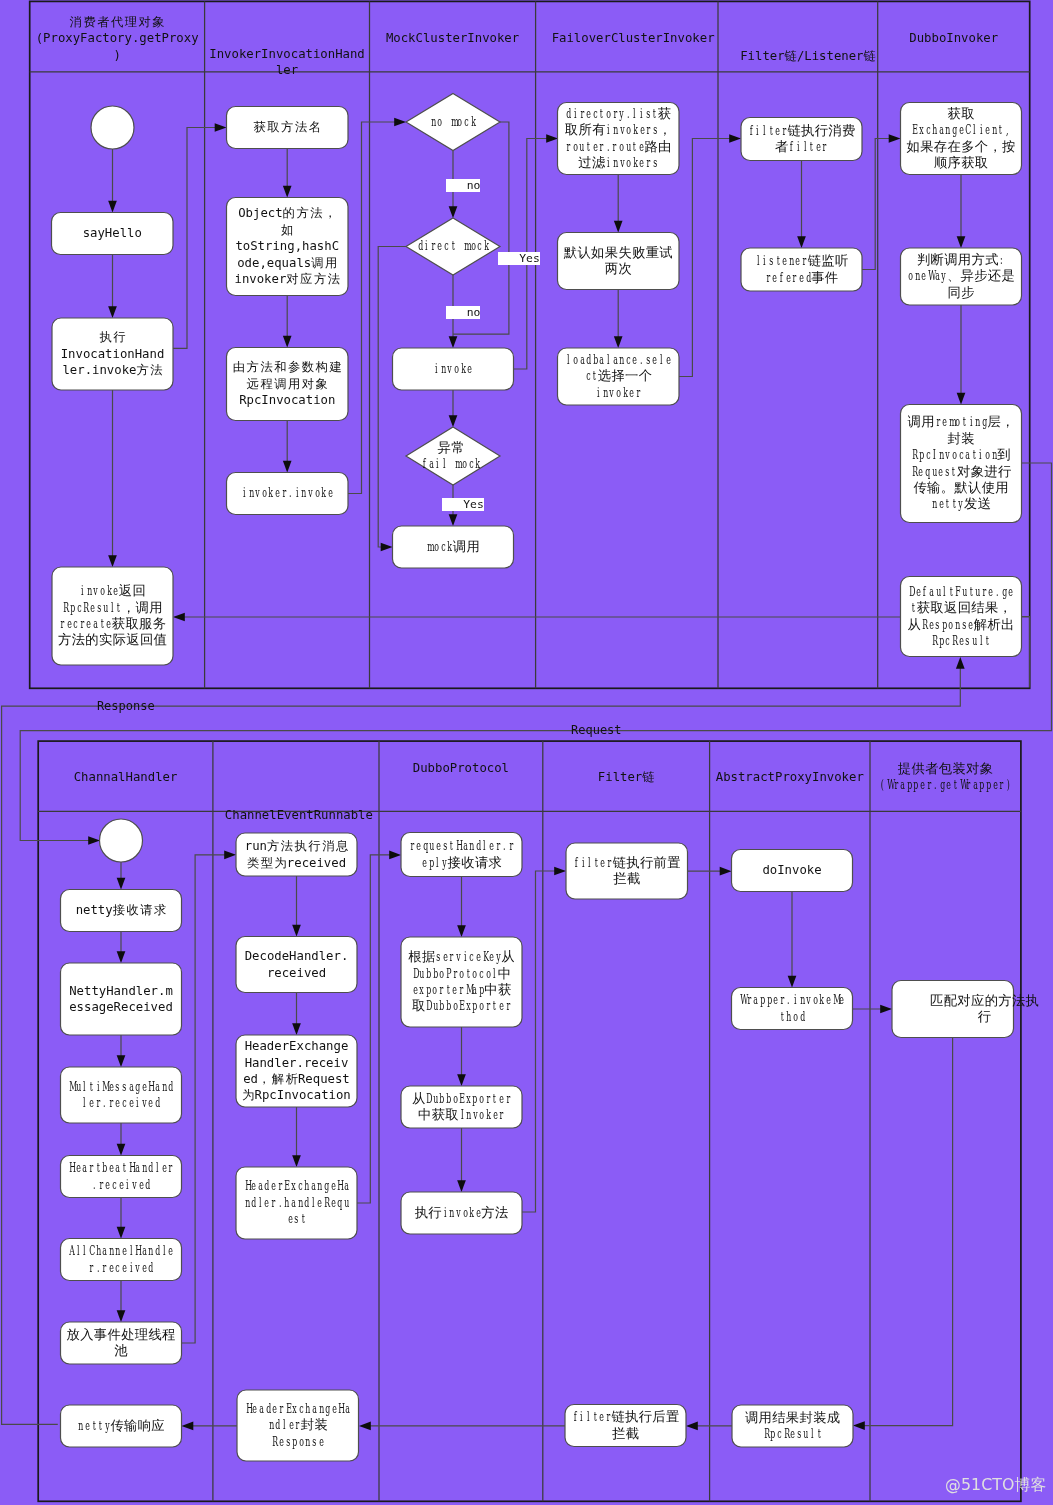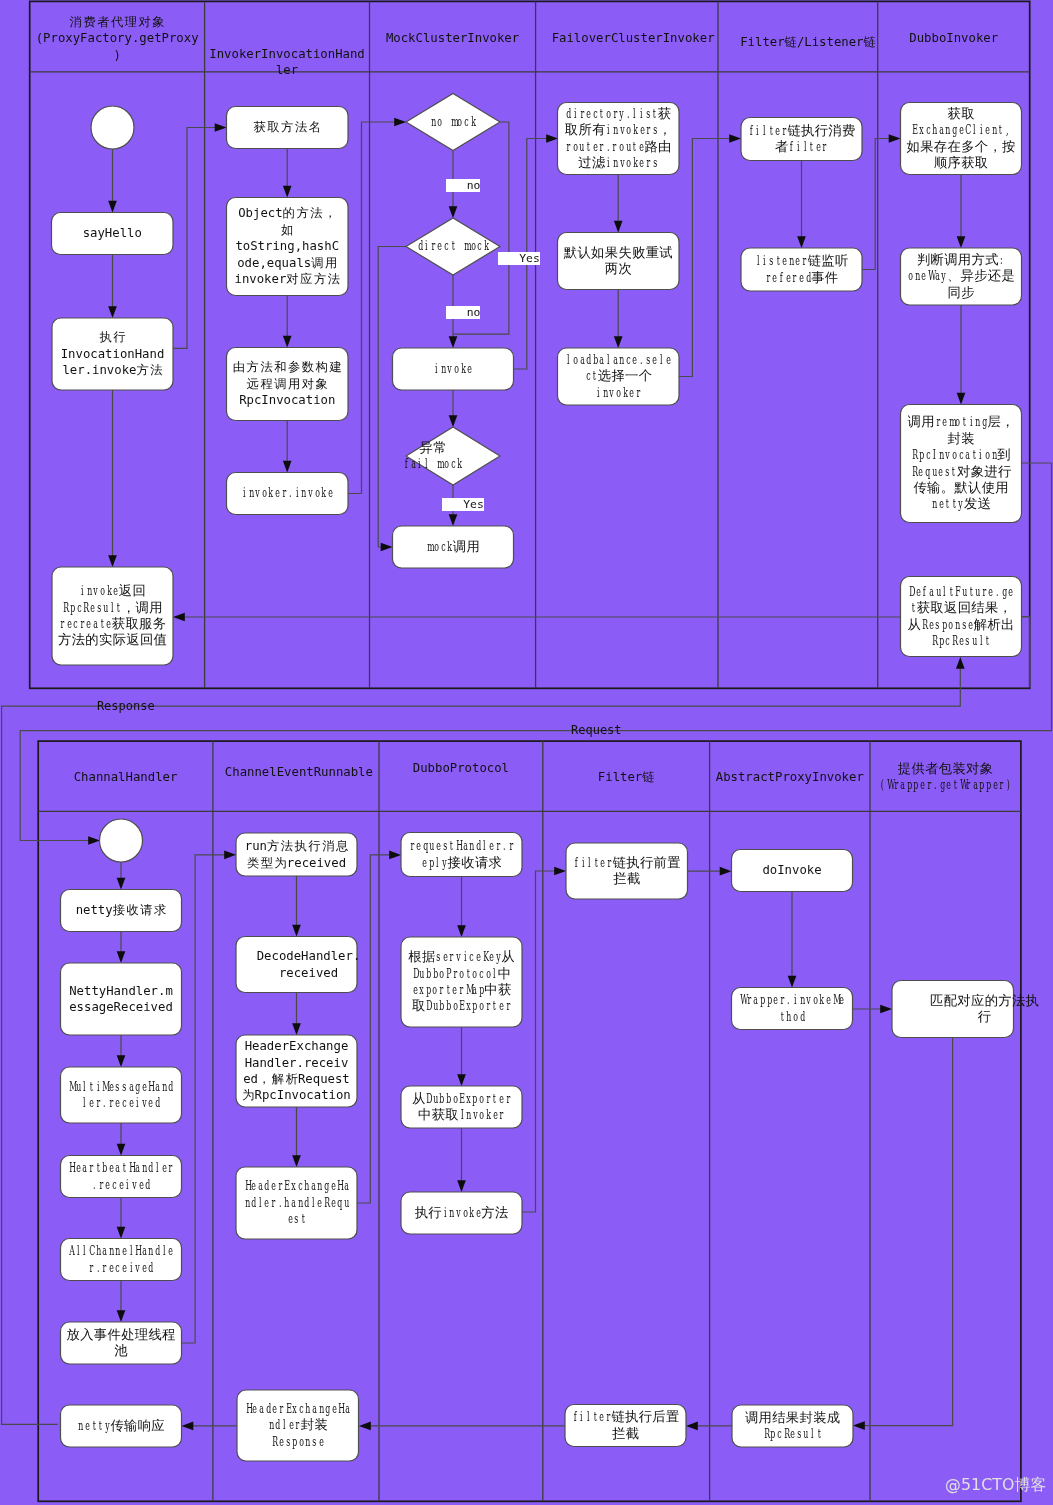--- a/index.html
+++ b/index.html
@@ -192,58 +192,58 @@
       <rect x="731.5" y="849.5" width="121" height="42" rx="9" ry="9" class="node"></rect>
       <rect x="731.5" y="987.5" width="121" height="42" rx="9" ry="9" class="node"></rect>
       <rect x="732" y="1405" width="121" height="42" rx="9" ry="9" class="node"></rect>
       <rect x="892" y="980.5" width="121.5" height="57" rx="9" ry="9" class="node"></rect>
     </svg>
   <div id="labels">
       <div class="lbl wide" style="left: 29.7px; top: 3.1px; width: 174.9px; height: 70.5px;"><span class="lbl-inner"><span class="cjk">消费者代理对象</span><br>(ProxyFactory.getProxy<br>)</span></div>
       <div class="lbl wide" style="left: 204.6px; top: 3.1px; width: 164.9px; height: 70.5px; margin-top: 24px;"><span class="lbl-inner">InvokerInvocationHand<br>ler</span></div>
       <div class="lbl wide" style="left: 369.5px; top: 3.1px; width: 166.1px; height: 70.5px;"><span class="lbl-inner">MockClusterInvoker</span></div>
       <div class="lbl wide" style="left: 535.6px; top: 3.1px; width: 195px; height: 70.5px; text-align: center;"><span class="lbl-inner">FailoverClusterInvoker</span></div>
-      <div class="lbl wide" style="left: 718px; top: 7px; width: 180px; height: 70.5px;"><span class="lbl-inner">Filter<span class="cjk">链</span>/Listener<span class="cjk">链</span></span></div>
+      <div class="lbl wide" style="left: 718px; top: 21px; width: 180px; height: 70.5px;"><span class="lbl-inner">Filter<span class="cjk">链</span>/Listener<span class="cjk">链</span></span></div>
       <div class="lbl wide" style="left: 877.7px; top: 3.1px; width: 152px; height: 70.5px;"><span class="lbl-inner">DubboInvoker</span></div>
       <div class="lbl wide" style="left: 38.2px; top: 741.8px; width: 174.7px; height: 70.3px;"><span class="lbl-inner">ChannalHandler</span></div>
-      <div class="lbl wide" style="left: 212.9px; top: 737px; width: 172px; height: 70.3px; align-items: center;"><span class="lbl-inner">ChannelEventRunnable</span></div>
+      <div class="lbl wide" style="left: 212.9px; top: 780px; width: 172px; height: 70.3px; align-items: center;"><span class="lbl-inner">ChannelEventRunnable</span></div>
       <div class="lbl wide" style="left: 379px; top: 741.8px; width: 163.8px; height: 53px;"><span class="lbl-inner">DubboProtocol</span></div>
       <div class="lbl wide" style="left: 542.8px; top: 741.8px; width: 166.8px; height: 70.3px;"><span class="lbl-inner">Filter<span class="cjk">链</span></span></div>
       <div class="lbl wide" style="left: 709.6px; top: 741.8px; width: 160.4px; height: 70.3px;"><span class="lbl-inner">AbstractProxyInvoker</span></div>
       <div class="lbl narrow" style="left: 870px; top: 741.8px; width: 150.9px; height: 70.3px;"><span class="lbl-inner"><span class="cjk">提供者包装对象</span><br><span class="mc">(</span><span class="mc">W</span><span class="mc">r</span><span class="mc">a</span><span class="mc">p</span><span class="mc">p</span><span class="mc">e</span><span class="mc">r</span><span class="mc">.</span><span class="mc">g</span><span class="mc">e</span><span class="mc">t</span><span class="mc">W</span><span class="mc">r</span><span class="mc">a</span><span class="mc">p</span><span class="mc">p</span><span class="mc">e</span><span class="mc">r</span><span class="mc">)</span></span></div>
       <div class="lbl wide" style="left: 51.5px; top: 212.5px; width: 121.5px; height: 42px;"><span class="lbl-inner">sayHello</span></div>
       <div class="lbl wide" style="left: 52px; top: 318px; width: 121px; height: 72px;"><span class="lbl-inner"><span class="cjk">执行</span><br>InvocationHand<br>ler.invoke<span class="cjk">方法</span></span></div>
       <div class="lbl narrow" style="left: 52px; top: 567px; width: 121px; height: 98px;"><span class="lbl-inner"><span class="mc">i</span><span class="mc">n</span><span class="mc">v</span><span class="mc">o</span><span class="mc">k</span><span class="mc">e</span><span class="cjk">返回</span><br><span class="mc">R</span><span class="mc">p</span><span class="mc">c</span><span class="mc">R</span><span class="mc">e</span><span class="mc">s</span><span class="mc">u</span><span class="mc">l</span><span class="mc">t</span><span class="cjk">，调用</span><br><span class="mc">r</span><span class="mc">e</span><span class="mc">c</span><span class="mc">r</span><span class="mc">e</span><span class="mc">a</span><span class="mc">t</span><span class="mc">e</span><span class="cjk">获取服务</span><br><span class="cjk">方法的实际返回值</span></span></div>
       <div class="lbl wide" style="left: 226.5px; top: 106.5px; width: 121.5px; height: 42px;"><span class="lbl-inner"><span class="cjk">获取方法名</span></span></div>
       <div class="lbl wide" style="left: 226.5px; top: 197.5px; width: 121.5px; height: 98px;"><span class="lbl-inner">Object<span class="cjk">的方法，</span><br><span class="cjk">如</span><br>toString,hashC<br>ode,equals<span class="cjk">调用</span><br>invoker<span class="cjk">对应方法</span></span></div>
       <div class="lbl wide" style="left: 226.5px; top: 347.5px; width: 121.5px; height: 73px;"><span class="lbl-inner"><span class="cjk">由方法和参数构建</span><br><span class="cjk">远程调用对象</span><br>RpcInvocation</span></div>
       <div class="lbl narrow" style="left: 226.5px; top: 472.5px; width: 121.5px; height: 42px;"><span class="lbl-inner"><span class="mc">i</span><span class="mc">n</span><span class="mc">v</span><span class="mc">o</span><span class="mc">k</span><span class="mc">e</span><span class="mc">r</span><span class="mc">.</span><span class="mc">i</span><span class="mc">n</span><span class="mc">v</span><span class="mc">o</span><span class="mc">k</span><span class="mc">e</span></span></div>
       <div class="lbl narrow" style="left: 392px; top: 93.5px; width: 122px; height: 57px;"><span class="lbl-inner"><span class="mc">n</span><span class="mc">o</span><span class="mc"> </span><span class="mc">m</span><span class="mc">o</span><span class="mc">c</span><span class="mc">k</span></span></div>
       <div class="lbl narrow" style="left: 392px; top: 218px; width: 122px; height: 57px;"><span class="lbl-inner"><span class="mc">d</span><span class="mc">i</span><span class="mc">r</span><span class="mc">e</span><span class="mc">c</span><span class="mc">t</span><span class="mc"> </span><span class="mc">m</span><span class="mc">o</span><span class="mc">c</span><span class="mc">k</span></span></div>
       <div class="lbl narrow" style="left: 392.5px; top: 348px; width: 121px; height: 42px;"><span class="lbl-inner"><span class="mc">i</span><span class="mc">n</span><span class="mc">v</span><span class="mc">o</span><span class="mc">k</span><span class="mc">e</span></span></div>
-      <div class="lbl narrow" style="left: 372px; top: 427px; width: 122px; height: 58px; justify-content: center;"><span class="lbl-inner"><span class="cjk">异常</span><br><span class="mc">f</span><span class="mc">a</span><span class="mc">i</span><span class="mc">l</span><span class="mc"> </span><span class="mc">m</span><span class="mc">o</span><span class="mc">c</span><span class="mc">k</span></span></div>
+      <div class="lbl narrow" style="left: 390px; top: 427px; width: 122px; height: 58px; justify-content: center;"><span class="lbl-inner"><span class="cjk">异常</span><br><span class="mc">f</span><span class="mc">a</span><span class="mc">i</span><span class="mc">l</span><span class="mc"> </span><span class="mc">m</span><span class="mc">o</span><span class="mc">c</span><span class="mc">k</span></span></div>
       <div class="lbl narrow" style="left: 392.5px; top: 526px; width: 121px; height: 42px;"><span class="lbl-inner"><span class="mc">m</span><span class="mc">o</span><span class="mc">c</span><span class="mc">k</span><span class="cjk">调用</span></span></div>
       <div class="lbl narrow" style="left: 557.5px; top: 102.5px; width: 121.5px; height: 72px;"><span class="lbl-inner"><span class="mc">d</span><span class="mc">i</span><span class="mc">r</span><span class="mc">e</span><span class="mc">c</span><span class="mc">t</span><span class="mc">o</span><span class="mc">r</span><span class="mc">y</span><span class="mc">.</span><span class="mc">l</span><span class="mc">i</span><span class="mc">s</span><span class="mc">t</span><span class="cjk">获</span><br><span class="cjk">取所有</span><span class="mc">i</span><span class="mc">n</span><span class="mc">v</span><span class="mc">o</span><span class="mc">k</span><span class="mc">e</span><span class="mc">r</span><span class="mc">s</span><span class="cjk">，</span><br><span class="mc">r</span><span class="mc">o</span><span class="mc">u</span><span class="mc">t</span><span class="mc">e</span><span class="mc">r</span><span class="mc">.</span><span class="mc">r</span><span class="mc">o</span><span class="mc">u</span><span class="mc">t</span><span class="mc">e</span><span class="cjk">路由</span><br><span class="cjk">过滤</span><span class="mc">i</span><span class="mc">n</span><span class="mc">v</span><span class="mc">o</span><span class="mc">k</span><span class="mc">e</span><span class="mc">r</span><span class="mc">s</span></span></div>
       <div class="lbl narrow" style="left: 557.5px; top: 232.5px; width: 121.5px; height: 57px;"><span class="lbl-inner"><span class="cjk">默认如果失败重试</span><br><span class="cjk">两次</span></span></div>
       <div class="lbl narrow" style="left: 557.5px; top: 348px; width: 121.5px; height: 57px;"><span class="lbl-inner"><span class="mc">l</span><span class="mc">o</span><span class="mc">a</span><span class="mc">d</span><span class="mc">b</span><span class="mc">a</span><span class="mc">l</span><span class="mc">a</span><span class="mc">n</span><span class="mc">c</span><span class="mc">e</span><span class="mc">.</span><span class="mc">s</span><span class="mc">e</span><span class="mc">l</span><span class="mc">e</span><br><span class="mc">c</span><span class="mc">t</span><span class="cjk">选择一个</span><br><span class="mc">i</span><span class="mc">n</span><span class="mc">v</span><span class="mc">o</span><span class="mc">k</span><span class="mc">e</span><span class="mc">r</span></span></div>
       <div class="lbl narrow" style="left: 741px; top: 117.5px; width: 121px; height: 43px;"><span class="lbl-inner"><span class="mc">f</span><span class="mc">i</span><span class="mc">l</span><span class="mc">t</span><span class="mc">e</span><span class="mc">r</span><span class="cjk">链执行消费</span><br><span class="cjk">者</span><span class="mc">f</span><span class="mc">i</span><span class="mc">l</span><span class="mc">t</span><span class="mc">e</span><span class="mc">r</span></span></div>
       <div class="lbl narrow" style="left: 741px; top: 248px; width: 121px; height: 43px;"><span class="lbl-inner"><span class="mc">l</span><span class="mc">i</span><span class="mc">s</span><span class="mc">t</span><span class="mc">e</span><span class="mc">n</span><span class="mc">e</span><span class="mc">r</span><span class="cjk">链监听</span><br><span class="mc">r</span><span class="mc">e</span><span class="mc">f</span><span class="mc">e</span><span class="mc">r</span><span class="mc">e</span><span class="mc">d</span><span class="cjk">事件</span></span></div>
       <div class="lbl narrow" style="left: 900.5px; top: 102.5px; width: 121px; height: 72px;"><span class="lbl-inner"><span class="cjk">获取</span><br><span class="mc">E</span><span class="mc">x</span><span class="mc">c</span><span class="mc">h</span><span class="mc">a</span><span class="mc">n</span><span class="mc">g</span><span class="mc">e</span><span class="mc">C</span><span class="mc">l</span><span class="mc">i</span><span class="mc">e</span><span class="mc">n</span><span class="mc">t</span><span class="mc">,</span><br><span class="cjk">如果存在多个，按</span><br><span class="cjk">顺序获取</span></span></div>
       <div class="lbl narrow" style="left: 900.5px; top: 248px; width: 121px; height: 57px;"><span class="lbl-inner"><span class="cjk">判断调用方式</span><span class="mc">:</span><br><span class="mc">o</span><span class="mc">n</span><span class="mc">e</span><span class="mc">W</span><span class="mc">a</span><span class="mc">y</span><span class="cjk">、异步还是</span><br><span class="cjk">同步</span></span></div>
       <div class="lbl narrow" style="left: 900.5px; top: 404.5px; width: 121px; height: 118px;"><span class="lbl-inner"><span class="cjk">调用</span><span class="mc">r</span><span class="mc">e</span><span class="mc">m</span><span class="mc">o</span><span class="mc">t</span><span class="mc">i</span><span class="mc">n</span><span class="mc">g</span><span class="cjk">层，</span><br><span class="cjk">封装</span><br><span class="mc">R</span><span class="mc">p</span><span class="mc">c</span><span class="mc">I</span><span class="mc">n</span><span class="mc">v</span><span class="mc">o</span><span class="mc">c</span><span class="mc">a</span><span class="mc">t</span><span class="mc">i</span><span class="mc">o</span><span class="mc">n</span><span class="cjk">到</span><br><span class="mc">R</span><span class="mc">e</span><span class="mc">q</span><span class="mc">u</span><span class="mc">e</span><span class="mc">s</span><span class="mc">t</span><span class="cjk">对象进行</span><br><span class="cjk">传输。默认使用</span><br><span class="mc">n</span><span class="mc">e</span><span class="mc">t</span><span class="mc">t</span><span class="mc">y</span><span class="cjk">发送</span></span></div>
       <div class="lbl narrow" style="left: 900.5px; top: 576.5px; width: 121px; height: 80px;"><span class="lbl-inner"><span class="mc">D</span><span class="mc">e</span><span class="mc">f</span><span class="mc">a</span><span class="mc">u</span><span class="mc">l</span><span class="mc">t</span><span class="mc">F</span><span class="mc">u</span><span class="mc">t</span><span class="mc">u</span><span class="mc">r</span><span class="mc">e</span><span class="mc">.</span><span class="mc">g</span><span class="mc">e</span><br><span class="mc">t</span><span class="cjk">获取返回结果，</span><br><span class="cjk">从</span><span class="mc">R</span><span class="mc">e</span><span class="mc">s</span><span class="mc">p</span><span class="mc">o</span><span class="mc">n</span><span class="mc">s</span><span class="mc">e</span><span class="cjk">解析出</span><br><span class="mc">R</span><span class="mc">p</span><span class="mc">c</span><span class="mc">R</span><span class="mc">e</span><span class="mc">s</span><span class="mc">u</span><span class="mc">l</span><span class="mc">t</span></span></div>
       <div class="lbl wide" style="left: 60.5px; top: 889.5px; width: 121px; height: 42px;"><span class="lbl-inner">netty<span class="cjk">接收请求</span></span></div>
       <div class="lbl wide" style="left: 60.5px; top: 963px; width: 121px; height: 72px;"><span class="lbl-inner">NettyHandler.m<br>essageReceived</span></div>
       <div class="lbl narrow" style="left: 60.5px; top: 1067px; width: 121px; height: 56px;"><span class="lbl-inner"><span class="mc">M</span><span class="mc">u</span><span class="mc">l</span><span class="mc">t</span><span class="mc">i</span><span class="mc">M</span><span class="mc">e</span><span class="mc">s</span><span class="mc">s</span><span class="mc">a</span><span class="mc">g</span><span class="mc">e</span><span class="mc">H</span><span class="mc">a</span><span class="mc">n</span><span class="mc">d</span><br><span class="mc">l</span><span class="mc">e</span><span class="mc">r</span><span class="mc">.</span><span class="mc">r</span><span class="mc">e</span><span class="mc">c</span><span class="mc">e</span><span class="mc">i</span><span class="mc">v</span><span class="mc">e</span><span class="mc">d</span></span></div>
       <div class="lbl narrow" style="left: 60.5px; top: 1155.5px; width: 121px; height: 42px;"><span class="lbl-inner"><span class="mc">H</span><span class="mc">e</span><span class="mc">a</span><span class="mc">r</span><span class="mc">t</span><span class="mc">b</span><span class="mc">e</span><span class="mc">a</span><span class="mc">t</span><span class="mc">H</span><span class="mc">a</span><span class="mc">n</span><span class="mc">d</span><span class="mc">l</span><span class="mc">e</span><span class="mc">r</span><br><span class="mc">.</span><span class="mc">r</span><span class="mc">e</span><span class="mc">c</span><span class="mc">e</span><span class="mc">i</span><span class="mc">v</span><span class="mc">e</span><span class="mc">d</span></span></div>
       <div class="lbl narrow" style="left: 60.5px; top: 1238.5px; width: 121px; height: 42px;"><span class="lbl-inner"><span class="mc">A</span><span class="mc">l</span><span class="mc">l</span><span class="mc">C</span><span class="mc">h</span><span class="mc">a</span><span class="mc">n</span><span class="mc">n</span><span class="mc">e</span><span class="mc">l</span><span class="mc">H</span><span class="mc">a</span><span class="mc">n</span><span class="mc">d</span><span class="mc">l</span><span class="mc">e</span><br><span class="mc">r</span><span class="mc">.</span><span class="mc">r</span><span class="mc">e</span><span class="mc">c</span><span class="mc">e</span><span class="mc">i</span><span class="mc">v</span><span class="mc">e</span><span class="mc">d</span></span></div>
       <div class="lbl narrow" style="left: 60.5px; top: 1322px; width: 121px; height: 42px;"><span class="lbl-inner"><span class="cjk">放入事件处理线程</span><br><span class="cjk">池</span></span></div>
       <div class="lbl narrow" style="left: 60.5px; top: 1405px; width: 121px; height: 42px;"><span class="lbl-inner"><span class="mc">n</span><span class="mc">e</span><span class="mc">t</span><span class="mc">t</span><span class="mc">y</span><span class="cjk">传输响应</span></span></div>
       <div class="lbl wide" style="left: 236px; top: 833px; width: 121px; height: 43px;"><span class="lbl-inner">run<span class="cjk">方法执行消息</span><br><span class="cjk">类型为</span>received</span></div>
-      <div class="lbl wide" style="left: 248px; top: 936.5px; width: 121px; height: 56px; text-align: center;"><span class="lbl-inner">DecodeHandler.<br>received</span></div>
+      <div class="lbl wide" style="left: 236px; top: 936.5px; width: 121px; height: 56px; text-align: center;"><span class="lbl-inner">DecodeHandler.<br>received</span></div>
       <div class="lbl wide" style="left: 236px; top: 1035px; width: 121px; height: 72px;"><span class="lbl-inner">HeaderExchange<br>Handler.receiv<br>ed<span class="cjk">，解析</span>Request<br><span class="cjk">为</span>RpcInvocation</span></div>
       <div class="lbl narrow" style="left: 236px; top: 1167px; width: 121px; height: 72px;"><span class="lbl-inner"><span class="mc">H</span><span class="mc">e</span><span class="mc">a</span><span class="mc">d</span><span class="mc">e</span><span class="mc">r</span><span class="mc">E</span><span class="mc">x</span><span class="mc">c</span><span class="mc">h</span><span class="mc">a</span><span class="mc">n</span><span class="mc">g</span><span class="mc">e</span><span class="mc">H</span><span class="mc">a</span><br><span class="mc">n</span><span class="mc">d</span><span class="mc">l</span><span class="mc">e</span><span class="mc">r</span><span class="mc">.</span><span class="mc">h</span><span class="mc">a</span><span class="mc">n</span><span class="mc">d</span><span class="mc">l</span><span class="mc">e</span><span class="mc">R</span><span class="mc">e</span><span class="mc">q</span><span class="mc">u</span><br><span class="mc">e</span><span class="mc">s</span><span class="mc">t</span></span></div>
       <div class="lbl narrow" style="left: 237px; top: 1390px; width: 121.5px; height: 71px;"><span class="lbl-inner"><span class="mc">H</span><span class="mc">e</span><span class="mc">a</span><span class="mc">d</span><span class="mc">e</span><span class="mc">r</span><span class="mc">E</span><span class="mc">x</span><span class="mc">c</span><span class="mc">h</span><span class="mc">a</span><span class="mc">n</span><span class="mc">g</span><span class="mc">e</span><span class="mc">H</span><span class="mc">a</span><br><span class="mc">n</span><span class="mc">d</span><span class="mc">l</span><span class="mc">e</span><span class="mc">r</span><span class="cjk">封装</span><br><span class="mc">R</span><span class="mc">e</span><span class="mc">s</span><span class="mc">p</span><span class="mc">o</span><span class="mc">n</span><span class="mc">s</span><span class="mc">e</span></span></div>
       <div class="lbl narrow" style="left: 401px; top: 832.5px; width: 121px; height: 44px;"><span class="lbl-inner"><span class="mc">r</span><span class="mc">e</span><span class="mc">q</span><span class="mc">u</span><span class="mc">e</span><span class="mc">s</span><span class="mc">t</span><span class="mc">H</span><span class="mc">a</span><span class="mc">n</span><span class="mc">d</span><span class="mc">l</span><span class="mc">e</span><span class="mc">r</span><span class="mc">.</span><span class="mc">r</span><br><span class="mc">e</span><span class="mc">p</span><span class="mc">l</span><span class="mc">y</span><span class="cjk">接收请求</span></span></div>
       <div class="lbl narrow" style="left: 401px; top: 937px; width: 121px; height: 90px;"><span class="lbl-inner"><span class="cjk">根据</span><span class="mc">s</span><span class="mc">e</span><span class="mc">r</span><span class="mc">v</span><span class="mc">i</span><span class="mc">c</span><span class="mc">e</span><span class="mc">K</span><span class="mc">e</span><span class="mc">y</span><span class="cjk">从</span><br><span class="mc">D</span><span class="mc">u</span><span class="mc">b</span><span class="mc">b</span><span class="mc">o</span><span class="mc">P</span><span class="mc">r</span><span class="mc">o</span><span class="mc">t</span><span class="mc">o</span><span class="mc">c</span><span class="mc">o</span><span class="mc">l</span><span class="cjk">中</span><br><span class="mc">e</span><span class="mc">x</span><span class="mc">p</span><span class="mc">o</span><span class="mc">r</span><span class="mc">t</span><span class="mc">e</span><span class="mc">r</span><span class="mc">M</span><span class="mc">a</span><span class="mc">p</span><span class="cjk">中获</span><br><span class="cjk">取</span><span class="mc">D</span><span class="mc">u</span><span class="mc">b</span><span class="mc">b</span><span class="mc">o</span><span class="mc">E</span><span class="mc">x</span><span class="mc">p</span><span class="mc">o</span><span class="mc">r</span><span class="mc">t</span><span class="mc">e</span><span class="mc">r</span></span></div>
       <div class="lbl narrow" style="left: 401px; top: 1086px; width: 121px; height: 42px;"><span class="lbl-inner"><span class="cjk">从</span><span class="mc">D</span><span class="mc">u</span><span class="mc">b</span><span class="mc">b</span><span class="mc">o</span><span class="mc">E</span><span class="mc">x</span><span class="mc">p</span><span class="mc">o</span><span class="mc">r</span><span class="mc">t</span><span class="mc">e</span><span class="mc">r</span><br><span class="cjk">中获取</span><span class="mc">I</span><span class="mc">n</span><span class="mc">v</span><span class="mc">o</span><span class="mc">k</span><span class="mc">e</span><span class="mc">r</span></span></div>
       <div class="lbl narrow" style="left: 401px; top: 1192px; width: 121px; height: 42px;"><span class="lbl-inner"><span class="cjk">执行</span><span class="mc">i</span><span class="mc">n</span><span class="mc">v</span><span class="mc">o</span><span class="mc">k</span><span class="mc">e</span><span class="cjk">方法</span></span></div>
       <div class="lbl narrow" style="left: 566px; top: 843px; width: 121.5px; height: 56px;"><span class="lbl-inner"><span class="mc">f</span><span class="mc">i</span><span class="mc">l</span><span class="mc">t</span><span class="mc">e</span><span class="mc">r</span><span class="cjk">链执行前置</span><br><span class="cjk">拦截</span></span></div>
       <div class="lbl narrow" style="left: 565px; top: 1404.5px; width: 121px; height: 42px;"><span class="lbl-inner"><span class="mc">f</span><span class="mc">i</span><span class="mc">l</span><span class="mc">t</span><span class="mc">e</span><span class="mc">r</span><span class="cjk">链执行后置</span><br><span class="cjk">拦截</span></span></div>
       <div class="lbl wide" style="left: 731.5px; top: 849.5px; width: 121px; height: 42px;"><span class="lbl-inner">doInvoke</span></div>

